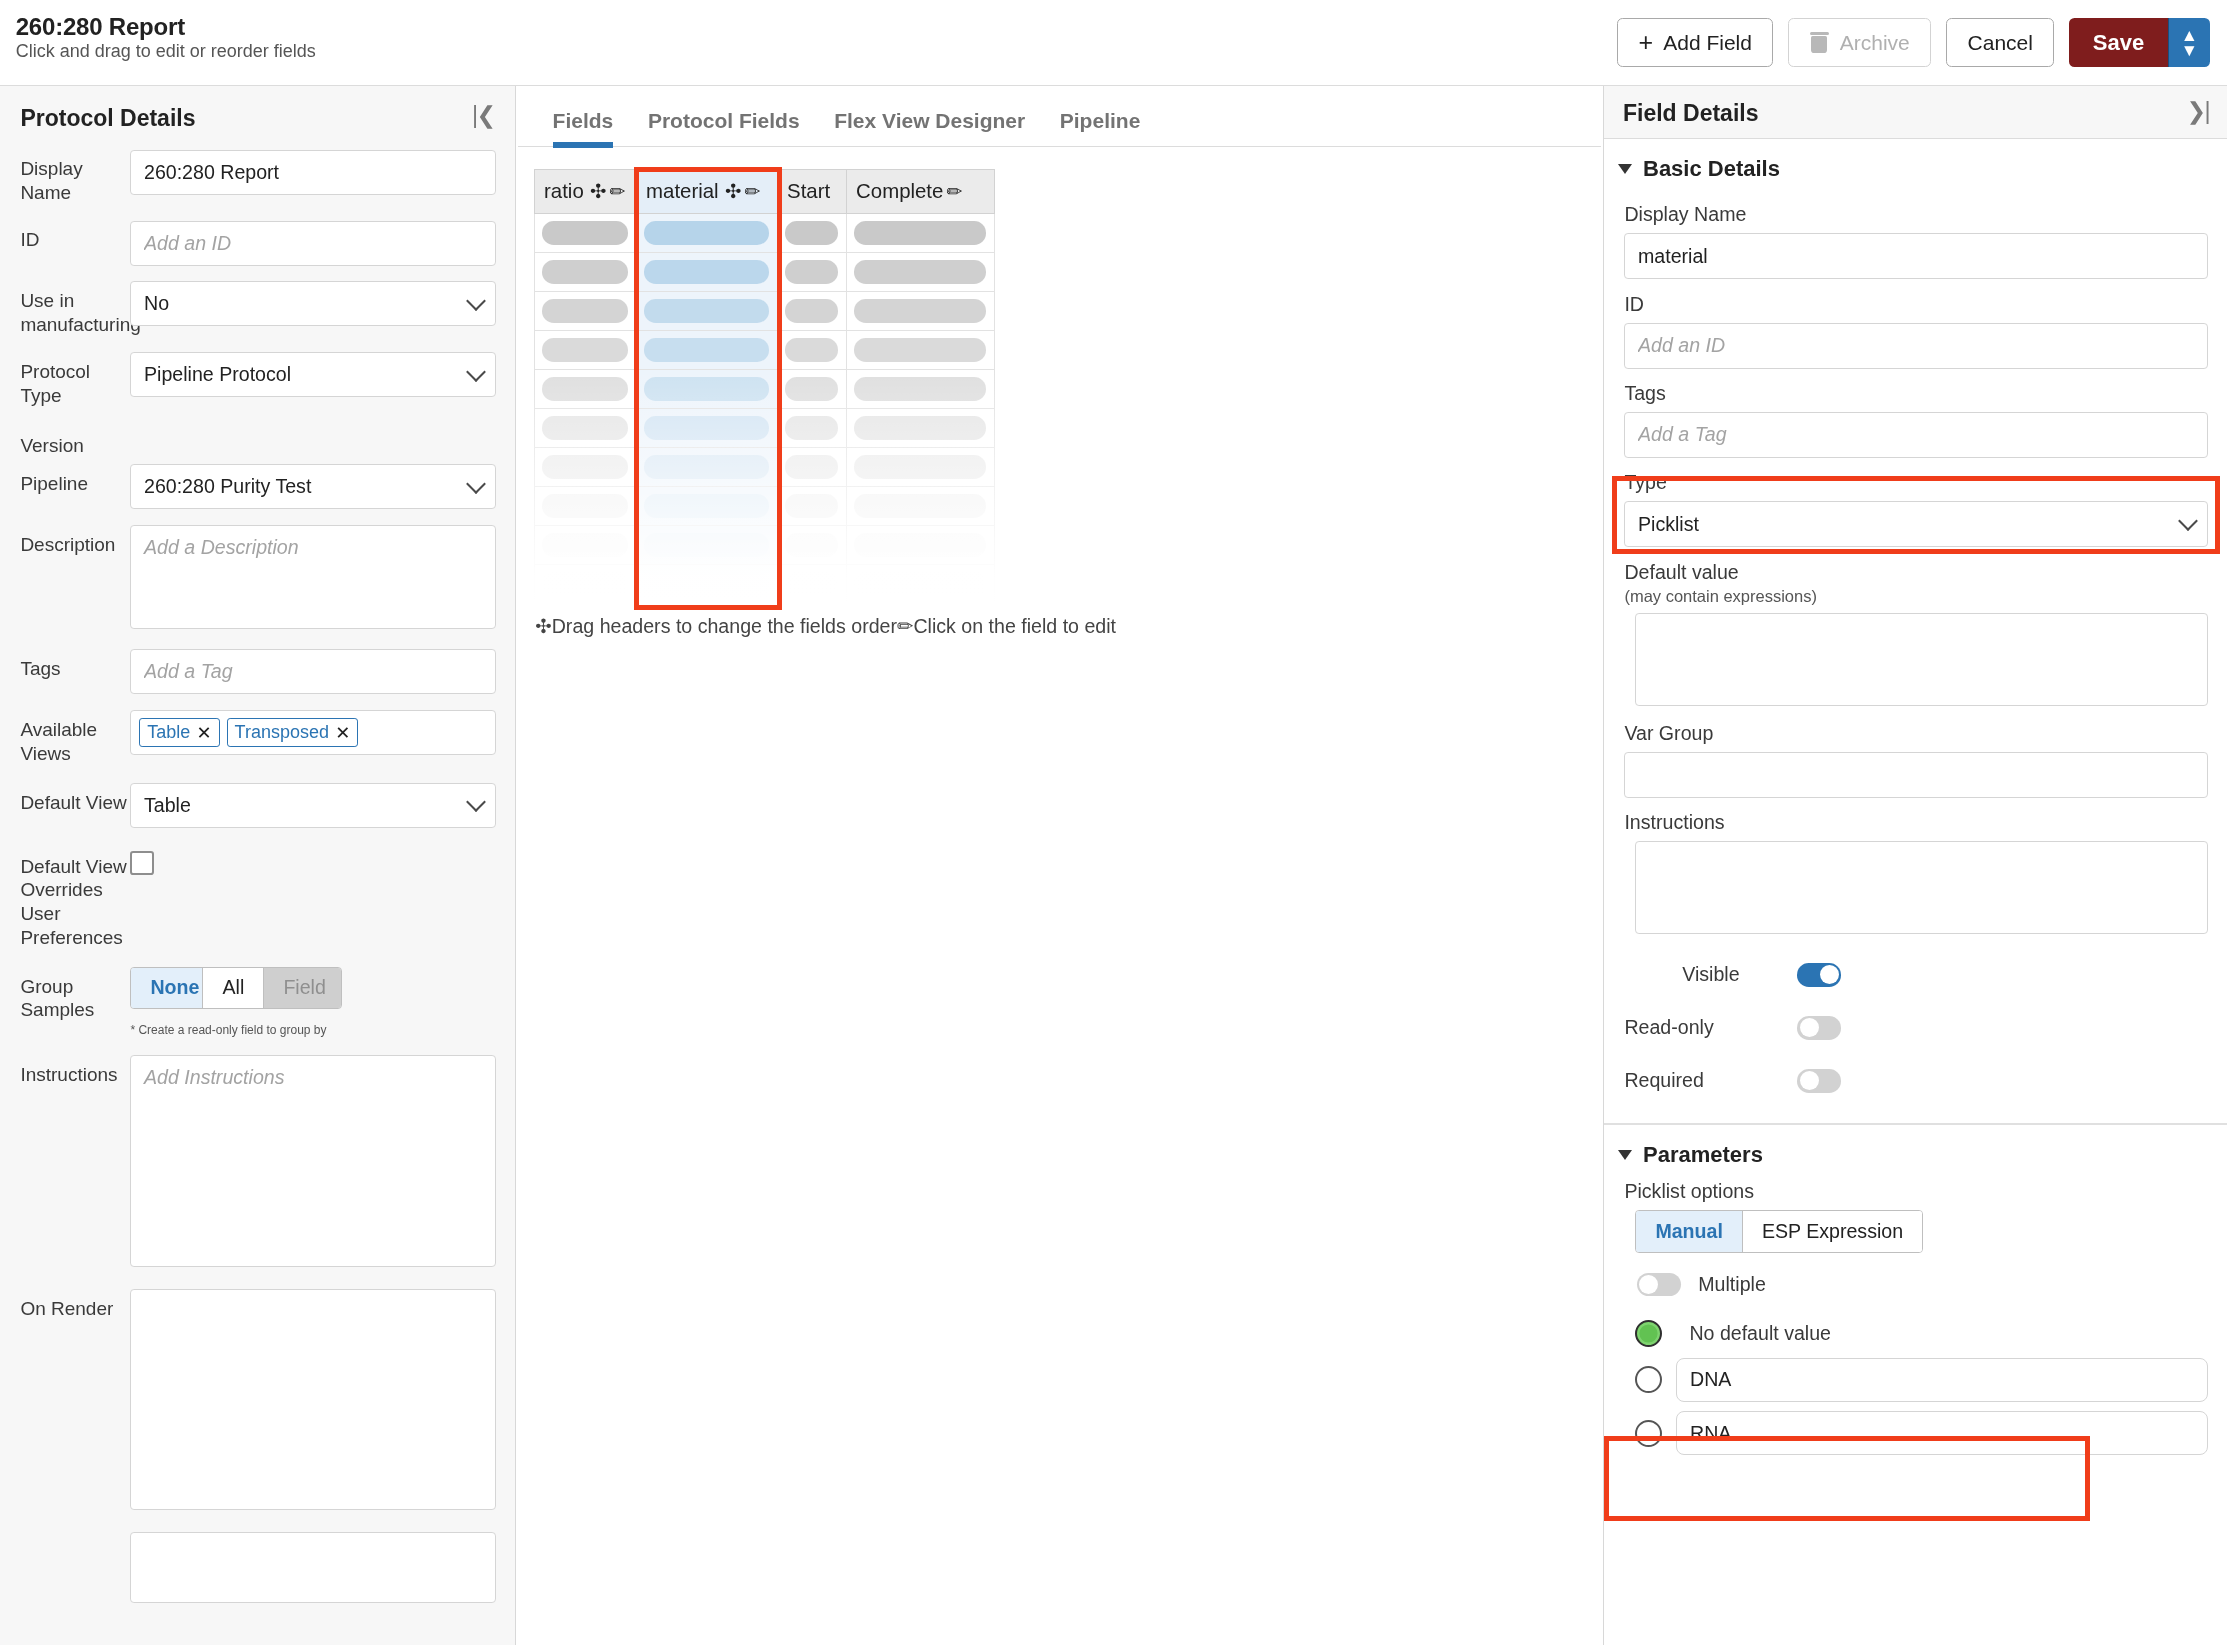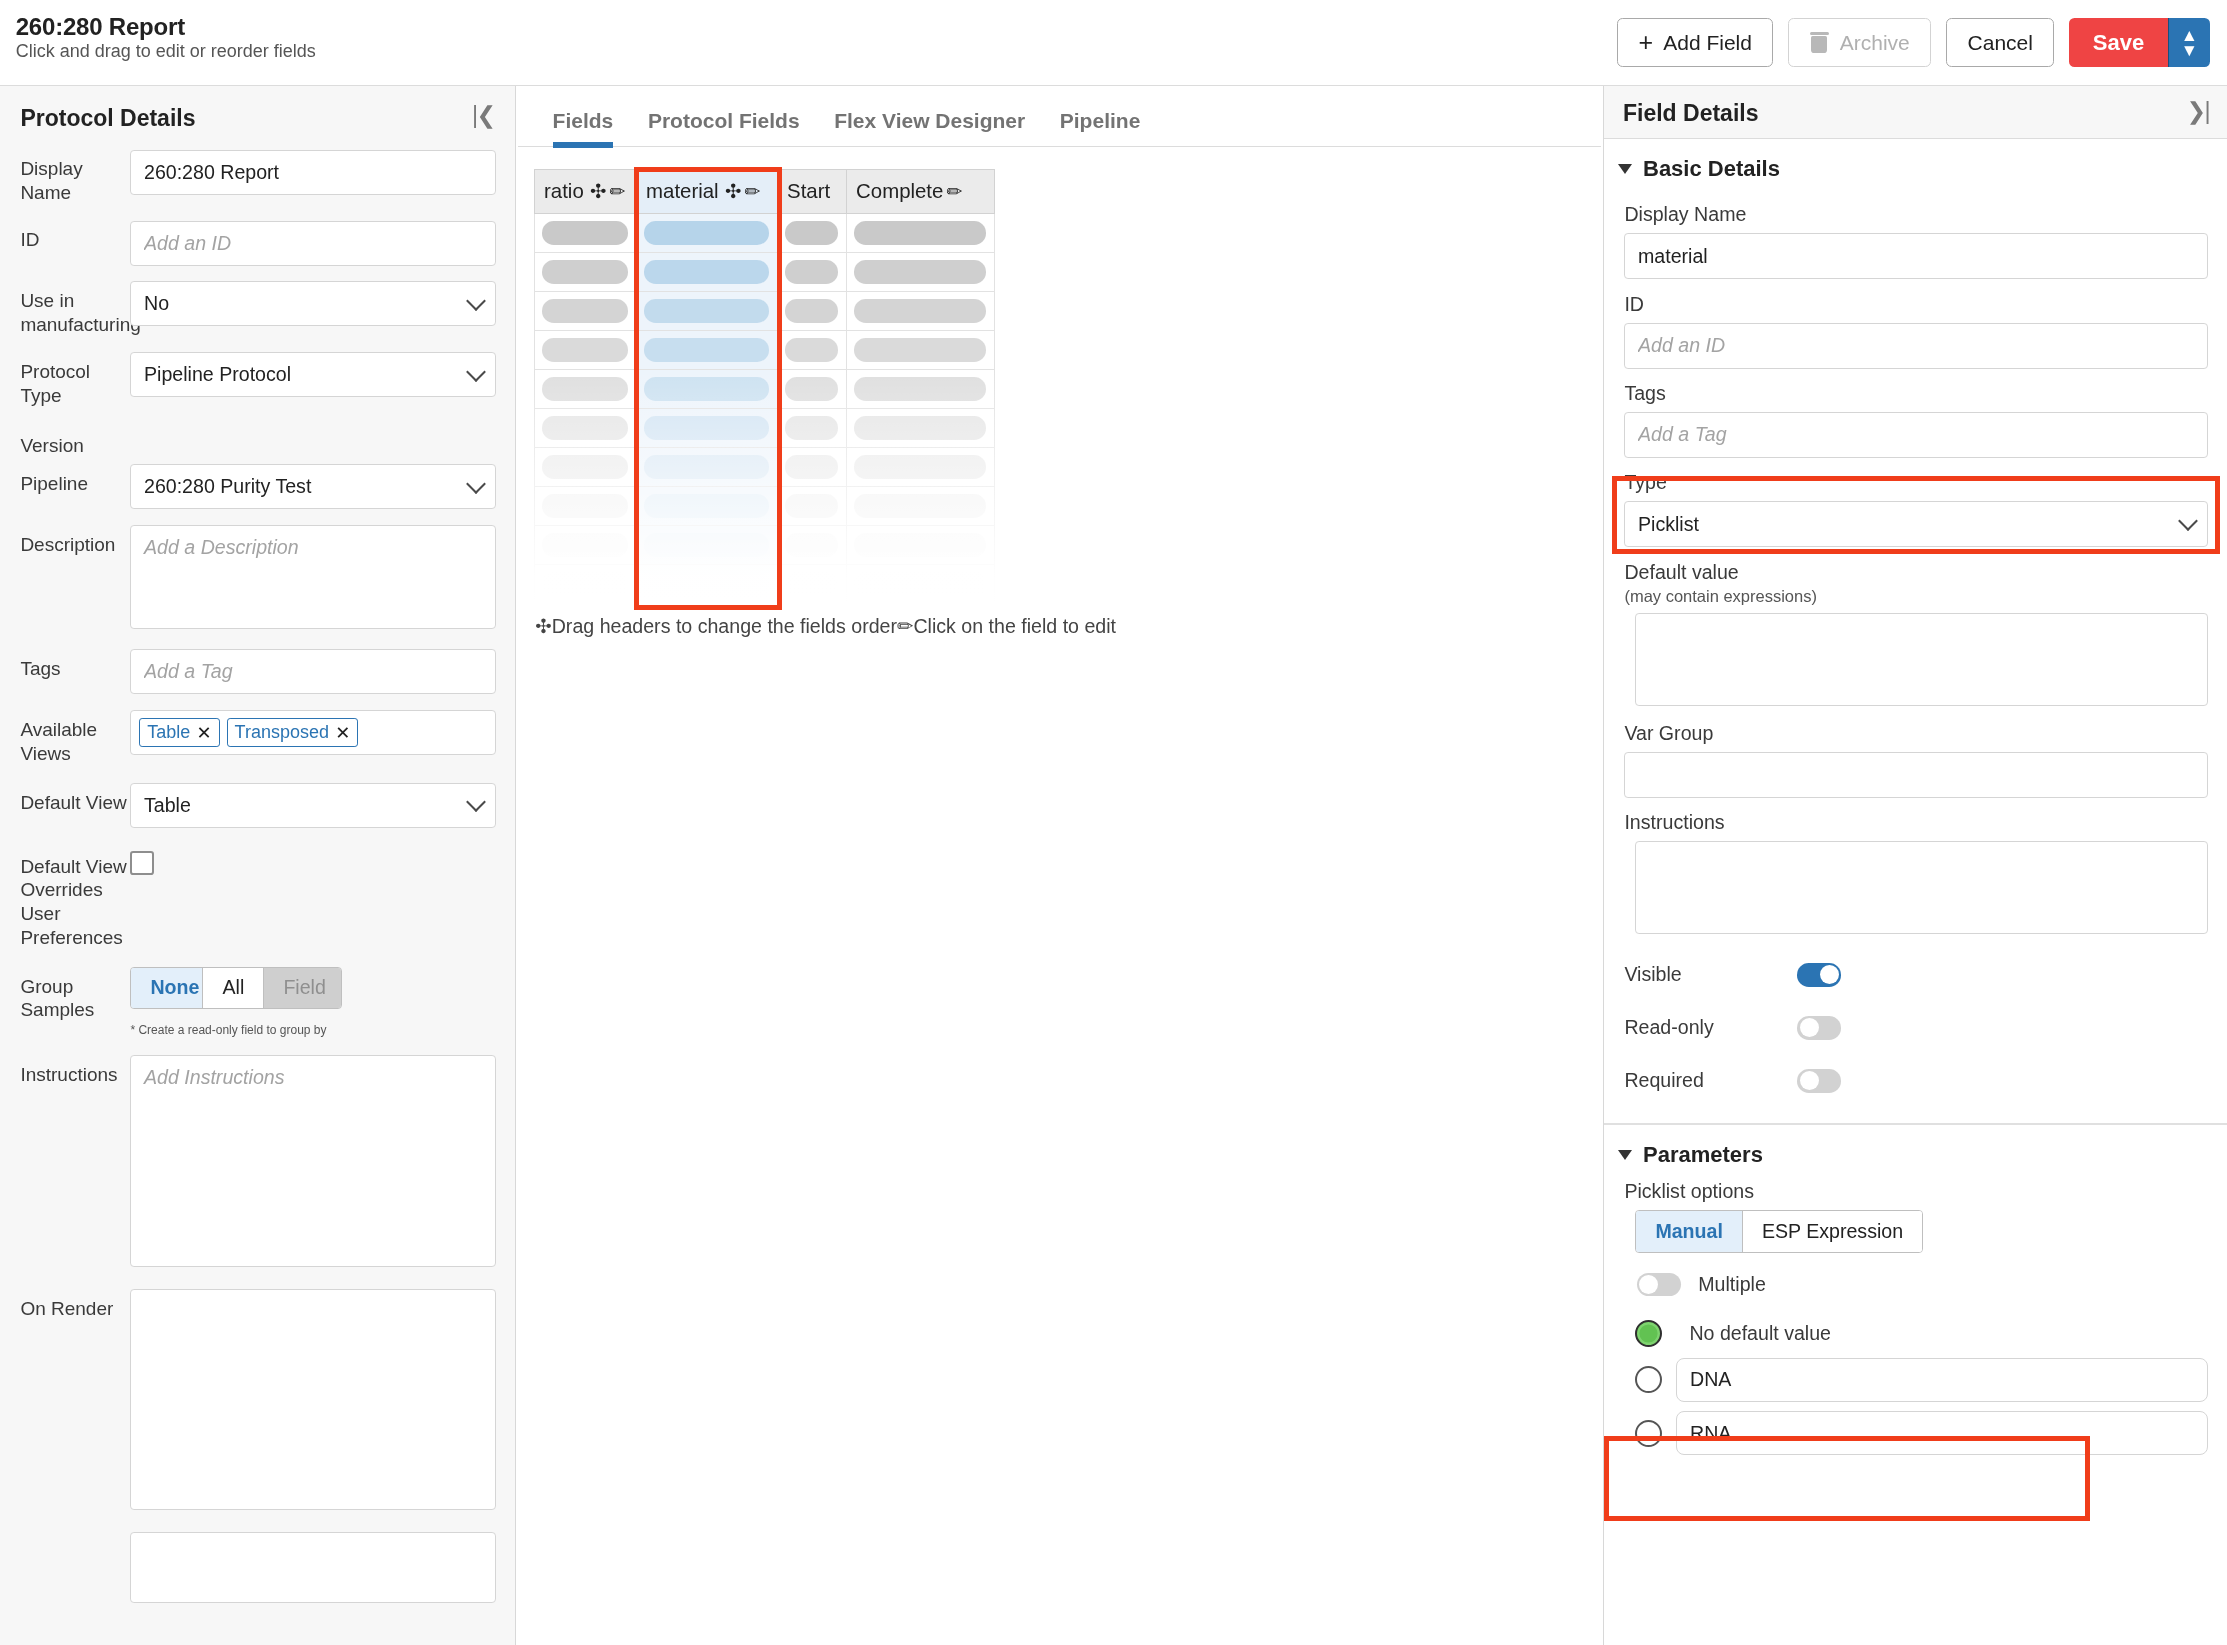--- a/index.html
+++ b/index.html
@@ -38,21 +38,21 @@
   .trash-ico::before {
     content:''; position:absolute; left:1.6px; top:4.7px; width:15.7px; height:17.3px;
     background:#b8b8b8; border-radius:1.6px 1.6px 3.1px 3.1px;
   }
   .trash-ico::after {
     content:''; position:absolute; left:0px; top:0px; width:19px; height:3.9px;
     background:#b8b8b8; border-radius:1.6px;
   }
   #save-group { display: inline-flex; height: 49px; border-radius: 5.5px; overflow: hidden; }
   #save-button {
-    background: #ef4444; color: #fff; font-size: 22px; font-weight: bold;
+    background: #7f1d1d; color: #fff; font-size: 22px; font-weight: bold;
     display: inline-flex; align-items: center; justify-content: center;
     padding: 0 23.5px; cursor: pointer; border: none;
   }
   #save-dropdown {
     background: #2b74b3; width: 42px; display: inline-flex; align-items: center;
     justify-content: center; cursor: pointer; border-left: 1.6px solid #1a4f7d;
     color: #fff; font-size: 17.3px; line-height: 0.85; text-align:center;
   }
 
   
@@ -592,21 +592,21 @@
       <div class="rp-sublabel">(may contain expressions)</div>
       <textarea class="rp-ta" style="height: 93px; margin-left: 11px; width: calc(100% - 11px);"></textarea>
 
       <div class="rp-label">Var Group</div>
       <input class="rp-input" style="">
 
       <div class="rp-label">Instructions</div>
       <textarea class="rp-ta" style="height: 93px; margin-left: 11px; width: calc(100% - 11px);"></textarea>
     </div>
 
-    <div class="toggle-row" style="margin-top:11px;">
+    <div class="toggle-row" style="margin-top:11px;text-align:center;">
       <div class="toggle-label">Visible</div>
       <div class="toggle on">
           <span class="knob"></span>
         </div>
     </div>
     <div class="toggle-row">
       <div class="toggle-label">Read-only</div>
       <div class="toggle">
           <span class="knob"></span>
         </div>

